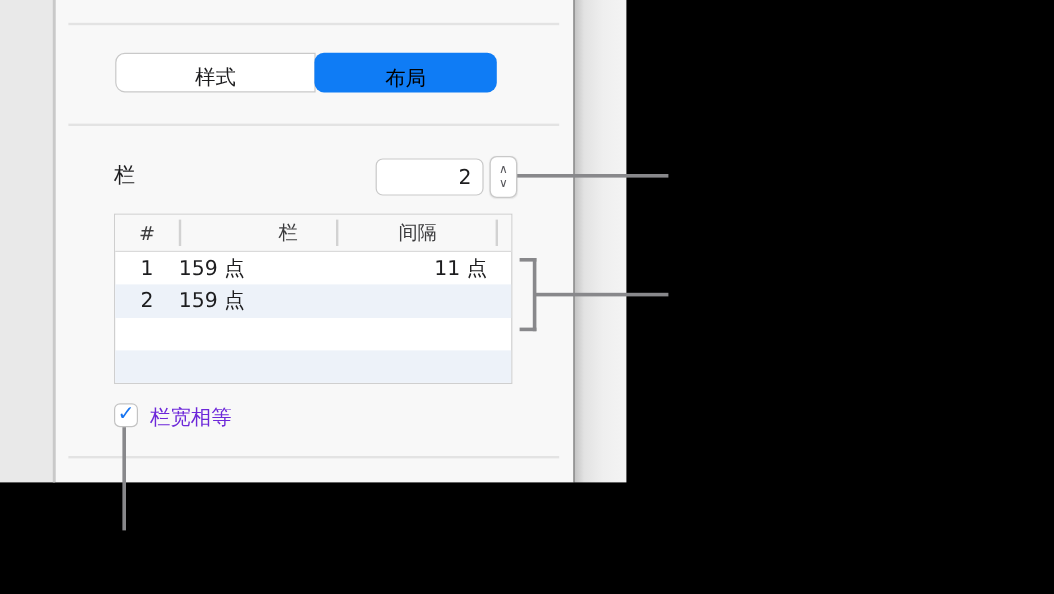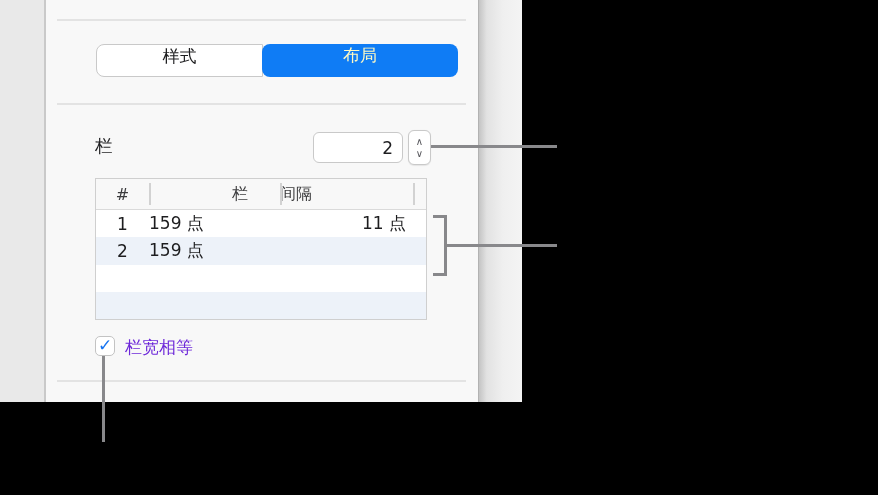--- a/index.html
+++ b/index.html
@@ -15,24 +15,24 @@
   .panel{position:absolute;left:46px;top:0;width:432px;height:402px;background:#f8f8f8;}
   .edge-strip{position:absolute;left:478px;top:0;width:44px;height:402px;
     background:linear-gradient(to right,#c4c4c4 0,#e2e2e2 18%,#efefef 55%,#f4f4f4 100%);
     border-left:1px solid #b2b2b2;box-sizing:border-box;}
 
   .divider{position:absolute;left:11px;width:409px;height:2px;background:#e3e3e3;}
   .d1{top:19px;} .d2{top:103px;} .d3{top:380px;}
 
   
   .segmented{position:absolute;left:50px;top:44px;width:334px;height:33px;}
-  .seg{position:absolute;top:0;height:33px;width:167px;display:flex;align-items:flex-start;justify-content:center;
+  .seg{position:absolute;top:0;height:33px;width:167px;display:flex;align-items:flex-end;justify-content:center;
        font-size:17px;box-sizing:border-box;cursor:default;}
   .seg-style{left:0;background:#fff;border:1px solid #c9c9c9;border-radius:8px 0 0 8px;color:#1d1d1f;}
-  .seg-layout{left:166px;width:196px;background:var(--accent-blue,#0f7cf5);border-radius:8px;color:#fef9c3;font-weight:500;}
+  .seg-layout{left:166px;width:152px;background:var(--accent-blue,#0f7cf5);border-radius:8px;color:#000000;font-weight:500;}
 
   
   .col-label{position:absolute;left:49px;top:134px;font-size:17.5px;color:#1d1d1f;}
   .col-field{position:absolute;left:267px;top:132px;width:90px;height:31px;box-sizing:border-box;
     background:#fff;border:1px solid #c9c9c9;border-radius:6px;font-size:17px;color:#1d1d1f;
     text-align:right;padding:0 9px;outline:none;font-family:inherit;}
   .stepper{position:absolute;left:362px;top:130px;width:23px;height:35px;background:#fff;
     border:1px solid #c9c9c9;border-radius:6px;box-sizing:border-box;
     display:flex;flex-direction:column;box-shadow:0 .5px 1px rgba(0,0,0,.08);}
   .chev{flex:1;display:flex;align-items:center;justify-content:center;font-size:10px;color:#57575c;line-height:1;}
@@ -40,21 +40,21 @@
   .chev.down{align-items:flex-start;padding-top:1px;}
 
   
   .cols-table{position:absolute;left:49px;top:178px;width:332px;height:142px;background:#fff;
     border:1px solid #cfcfcf;box-sizing:border-box;}
   .thead{position:relative;height:31px;background:#f8f8f8;border-bottom:1px solid #dadada;
     display:flex;align-items:center;font-size:16px;color:#3c3c3e;box-sizing:border-box;}
   .th{box-sizing:border-box;}
   .th-num{width:53px;text-align:center;}
   .th-width{width:131px;text-align:right;padding-right:32px;}
-  .th-gap{width:133px;padding-right:19px;}
+  .th-gap{width:133px;text-align:right;padding-right:49px;}
   .hsep{position:absolute;top:4px;width:1.5px;height:22px;background:#d2d2d2;}
   .hsep1{left:53px;} .hsep2{left:184px;} .hsep3{left:317px;}
   .tbody{display:flex;flex-direction:column;height:109px;}
   .trow{flex:1;display:flex;align-items:center;font-size:17px;color:#1d1d1f;}
   .trow:nth-child(even){background:#edf2f9;}
   .td{box-sizing:border-box;}
   .td-num{width:53px;text-align:center;}
   .td-width{width:131px;padding-right:3px;}
   .td-gap{width:133px;text-align:right;padding-right:7px;}
 

